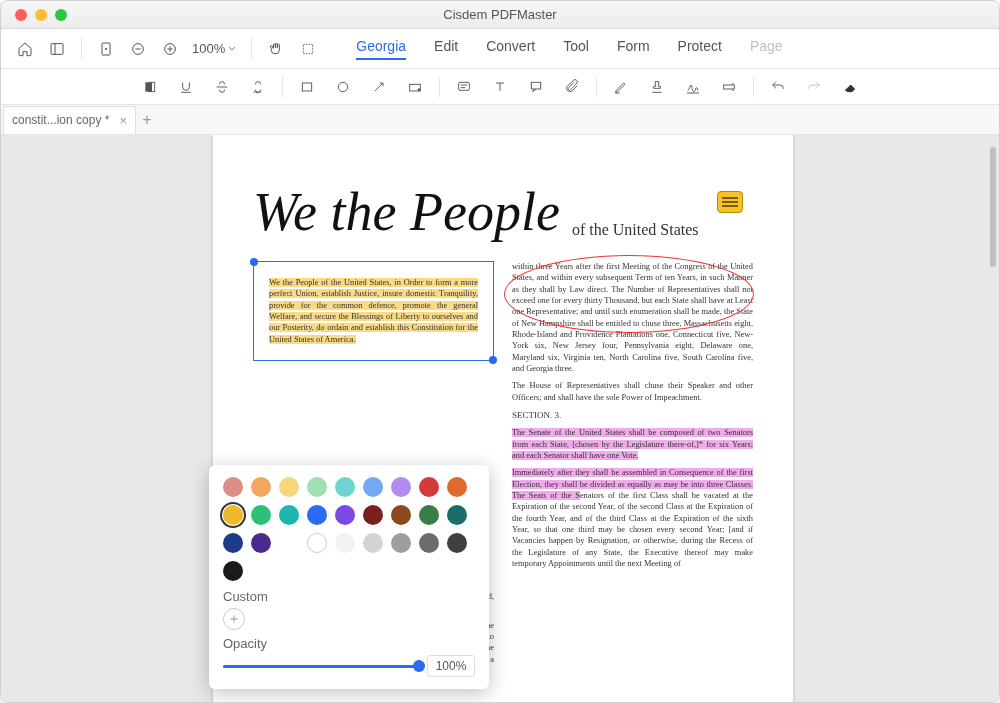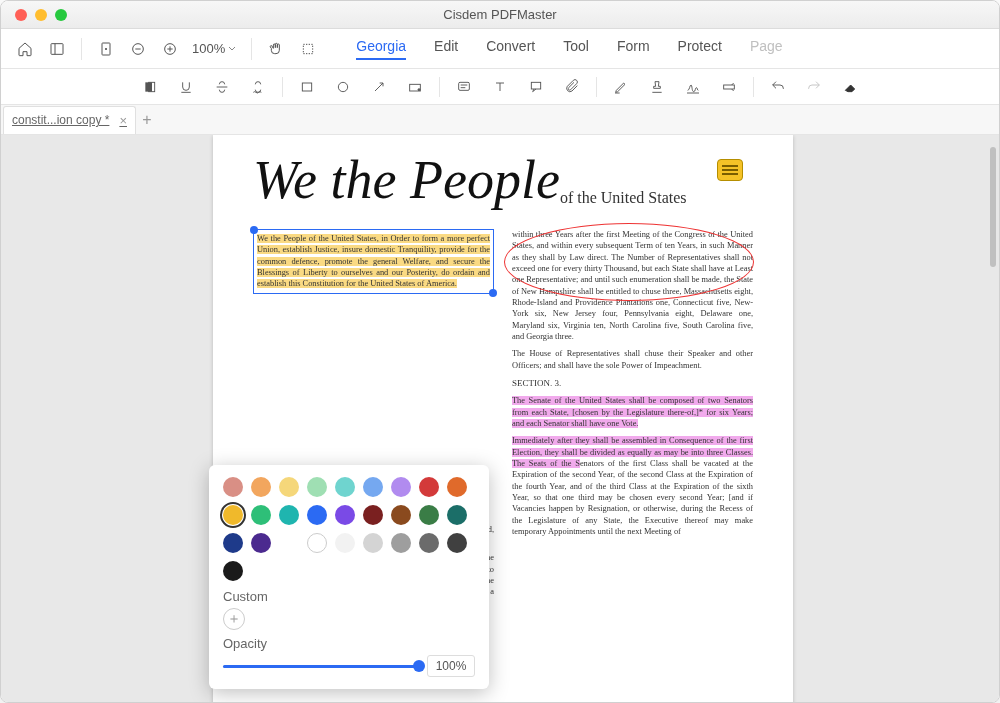--- a/index.html
+++ b/index.html
@@ -26,42 +26,42 @@
 .tabmenu .mi.disabled{color:#c0c0c0}
 
 
 .toolbar2 { height:36px; display:flex; align-items:center; justify-content:center; gap:8px; border-bottom:1px solid #e5e5e5; }
 .tb2 { width:28px; height:28px; display:flex; align-items:center; justify-content:center; }
 .tb2 svg{width:16px;height:16px;stroke:#555;fill:none;stroke-width:1.4}
 .sep2{width:1px;height:20px;background:#e5e5e5;margin:0 2px}
 
 
 .doctabs { height:30px; background:#f7f7f7; border-bottom:1px solid #e5e5e5; display:flex; align-items:center; padding-left:2px;}
-.doctab { height:28px; background:#fff; border:1px solid #e0e0e0; border-bottom:none; border-radius:3px 3px 0 0; font-size:12px; color:#666; padding:0 8px; display:flex; align-items:center; gap:10px; text-decoration:underline;}
+.doctab { height:28px; background:#fff; border:1px solid #e0e0e0; border-bottom:none; border-radius:3px 3px 0 0; font-size:12px; color:#666; padding:0 8px; display:flex; align-items:center; gap:10px; }
 .doctab .x{color:#999;font-size:13px}
 .addtab{width:22px;height:22px;display:flex;align-items:center;justify-content:center;color:#999;font-size:16px;}
 
 
 .workspace { flex:1; background:#e8e8e8; position:relative; overflow:hidden;}
 .page { position:absolute; left:212px; top:0; width:580px; height:660px; background:#fff; box-shadow:0 1px 4px rgba(0,0,0,0.2); padding:18px 40px; }
 .scrollbar { position:absolute; right:3px; top:12px; width:6px; height:120px; background:#c0c0c0; border-radius:3px;}
 
 
 .wtp { font-family: Georgia, "Times New Roman", serif; font-size:44px; font-style:italic; color:#111; display:inline; line-height:1; }
 .wtp-sub{ font-family: Georgia, serif; font-size:16px; color:#333; }
-.header-row{ display:flex; align-items:flex-end; gap:0; position:relative; }
+.header-row{ display:flex; align-items:flex-end; gap:12px; position:relative;margin-top:32px; }
 
 .note-icon{ position:absolute; right:10px; top:6px; width:26px; height:22px; background:#f5c227; border:1px solid #b58e00; border-radius:4px; }
 .note-icon::before{content:"";position:absolute;left:4px;top:5px;right:4px;height:2px;background:#7a5d00;box-shadow:0 4px 0 #7a5d00,0 8px 0 #7a5d00}
 
 .cols{ display:flex; gap:18px; margin-top:22px; font-family:Georgia,serif; font-size:8.4px; line-height:1.35; color:#333; text-align:justify;}
 .col{flex:1; min-width:0;}
 .hl-yellow{background:rgba(246,194,48,0.6)}
 .hl-pink{background:rgba(230,100,220,0.55)}
-.sel-box{border:1px solid #2b6af3;position:relative;padding:3px}
+.sel-box{border:1px solid #2b6af3;position:relative;padding:15px}
 .sel-box::before,.sel-box::after{content:"";position:absolute;width:8px;height:8px;background:#2b6af3;border-radius:50%}
 .sel-box::before{left:-4px;top:-4px}.sel-box::after{right:-4px;bottom:-4px}
 .oval{position:absolute;border:1.5px solid #e33;border-radius:50%;pointer-events:none}
 .squig{color:#b03030;letter-spacing:-0.5px;font-size:8px}
 .para{margin-bottom:6px}
 
 
 .popover{ position:absolute; left:208px; top:330px; width:280px; background:#fff; border-radius:6px; box-shadow:0 4px 20px rgba(0,0,0,0.25); padding:12px 14px; z-index:5;}
 .swatches{display:flex;flex-wrap:wrap;gap:8px;margin-bottom:8px}
 .sw{width:20px;height:20px;border-radius:50%;cursor:pointer}

